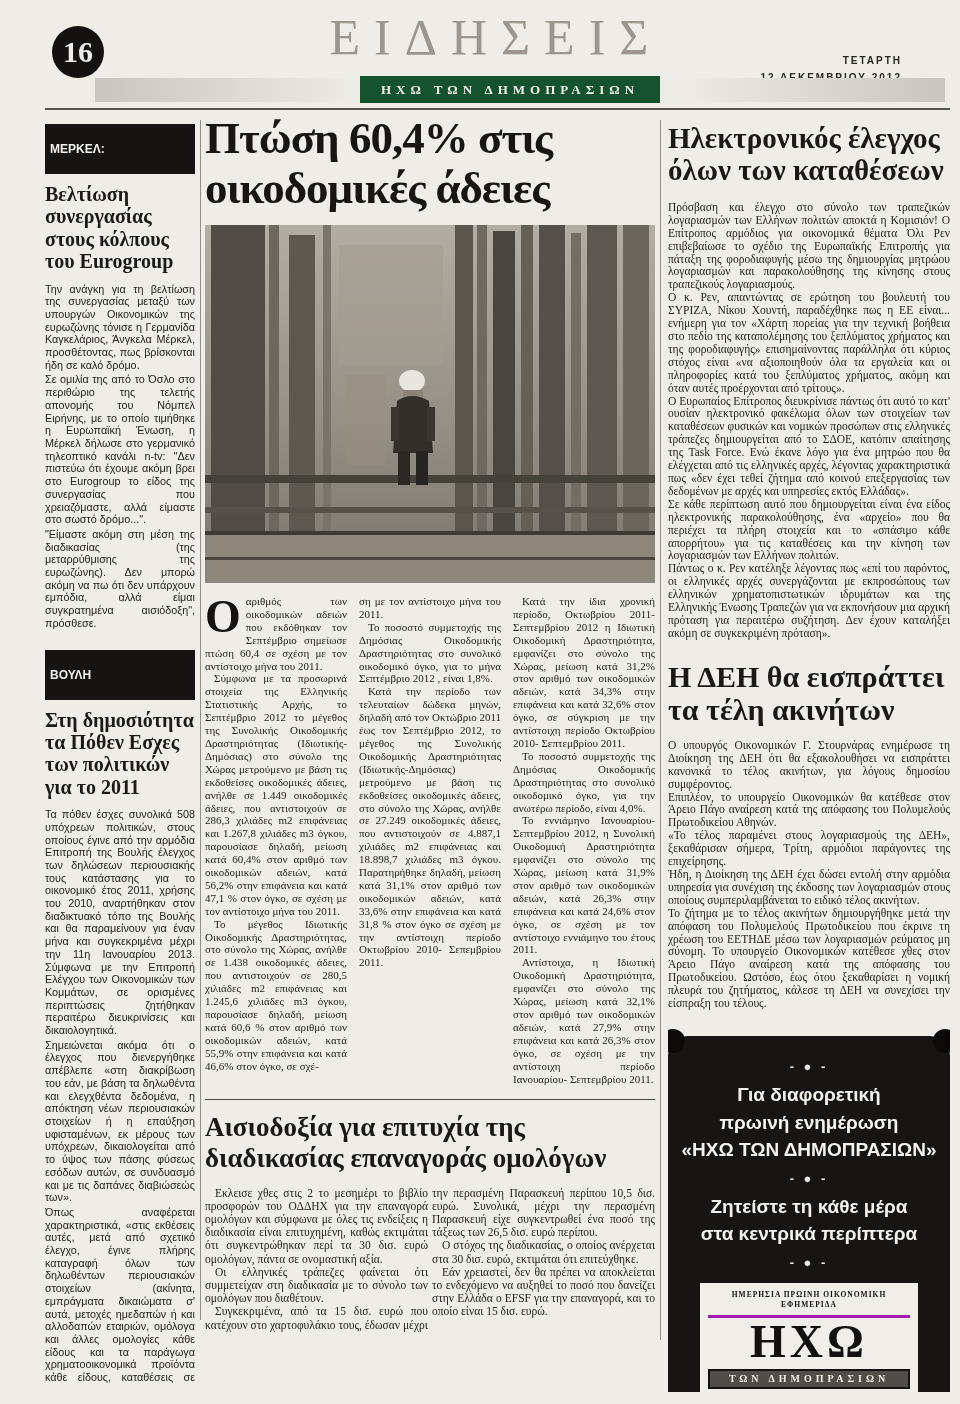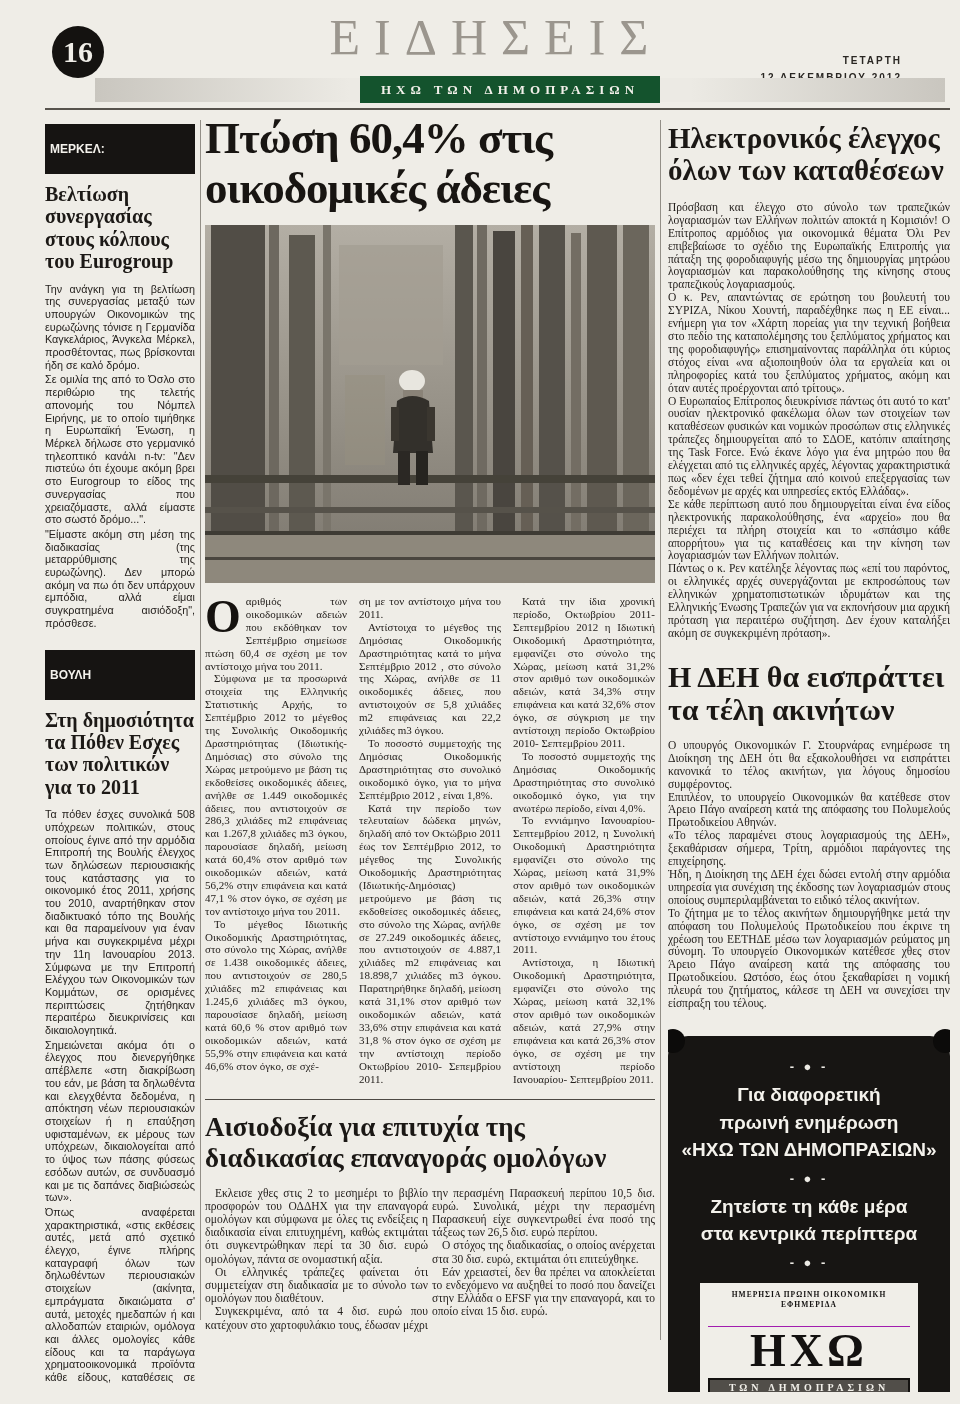--- a/index.html
+++ b/index.html
@@ -51,22 +51,22 @@
   .rightbody p{font:400 11.5px/12.9px "Liberation Serif",serif;text-align:justify;margin:0;}
   
   .adbox{position:relative;margin-top:26px;background:#171513;border-radius:20px;
          padding:16px 10px 20px;color:#f4f2ec;text-align:center;}
   .adbox .corner{position:absolute;width:24px;height:24px;border-radius:50%;background:#0c0b0a;}
   .corner.tl{left:-7px;top:-7px;} .corner.tr{right:-7px;top:-7px;}
   .ad-sep{font:700 13px/1 "Liberation Sans",sans-serif;letter-spacing:3px;margin:8px 0;color:#eceae4;}
   .ad-line{font:700 19px/1.45 "Liberation Sans",sans-serif;}
   .ad-title{font:700 19px/1.45 "Liberation Sans",sans-serif;}
   .ad-logo{background:#f0eee8;color:#131110;margin:14px 22px 0;padding:7px 8px 10px;}
-  .ad-logo-top{font:700 7.5px/1.4 "Liberation Serif",serif;letter-spacing:1px;border-bottom:1px solid #a21caf;
-               padding-bottom:15px;}
+  .ad-logo-top{font:700 7.5px/1.4 "Liberation Serif",serif;letter-spacing:1px;border-bottom:3px solid #a21caf;
+               padding-bottom:4px;}
   .ad-logo-main{font:700 46px/1.05 "Liberation Serif",serif;letter-spacing:4px;}
   .ad-logo-sub{border:2px solid #141210;background:#514e49;color:#f2f0ea;
                font:700 10px/1.6 "Liberation Serif",serif;letter-spacing:4px;margin-top:3px;}
 </style>
 </head>
 <body>
 
 <div class="page">
 
   <div class="pagenum">
@@ -148,40 +148,39 @@
     </svg>
 
     <div class="mainrow serifbody">
       <div class="col">
         <p class="noind"><span class="dropcap">Ο</span><span>αριθμός των οικοδομικών αδειών που εκδόθηκαν τον Σεπτέμβριο σημείωσε πτώση 60,4 σε σχέση με τον αντίστοιχο μήνα του 2011.</span></p>
         <p>Σύμφωνα με τα προσωρινά στοιχεία της Ελληνικής Στατιστικής Αρχής, το Σεπτέμβριο 2012 το μέγεθος της Συνολικής Οικοδομικής Δραστηριότητας (Ιδιωτικής-Δημόσιας) στο σύνολο της Χώρας μετρούμενο με βάση τις εκδοθείσες οικοδομικές άδειες, ανήλθε σε 1.449 οικοδομικές άδειες, που αντιστοιχούν σε 286,3 χιλιάδες m2 επιφάνειας και 1.267,8 χιλιάδες m3 όγκου, παρουσίασε δηλαδή, μείωση κατά 60,4% στον αριθμό των οικοδομικών αδειών, κατά 56,2% στην επιφάνεια και κατά 47,1 % στον όγκο, σε σχέση με τον αντίστοιχο μήνα του 2011.</p>
         <p>Το μέγεθος Ιδιωτικής Οικοδομικής Δραστηριότητας, στο σύνολο της Χώρας, ανήλθε σε 1.438 οικοδομικές άδειες, που αντιστοιχούν σε 280,5 χιλιάδες m2 επιφάνειας και 1.245,6 χιλιάδες m3 όγκου, παρουσίασε δηλαδή, μείωση κατά 60,6 % στον αριθμό των οικοδομικών αδειών, κατά 55,9% στην επιφάνεια και κατά 46,6% στον όγκο, σε σχέ-</p>
       </div>
       <div class="col">
         <p class="noind">ση με τον αντίστοιχο μήνα του 2011.</p>
-        <p>Αντίστοιχα το μέγεθος της Δημόσιας Οικοδομικής Δραστηριότητας κατά το μήνα Σεπτέμβριο 2012 , στο σύνολο της Χώρας, ανήλθε σε 11 οικοδομικές άδειες, που αντιστοιχούν σε 5,8 χιλιάδες m2 επιφάνειας και 22,2 χιλιάδες m3 όγκου.</p>
         <p>Το ποσοστό συμμετοχής της Δημόσιας Οικοδομικής Δραστηριότητας στο συνολικό οικοδομικό όγκο, για το μήνα Σεπτέμβριο 2012 , είναι 1,8%.</p>
         <p>Κατά την περίοδο των τελευταίων δώδεκα μηνών, δηλαδή από τον Οκτώβριο 2011 έως τον Σεπτέμβριο 2012, το μέγεθος της Συνολικής Οικοδομικής Δραστηριότητας (Ιδιωτικής-Δημόσιας) μετρούμενο με βάση τις εκδοθείσες οικοδομικές άδειες, στο σύνολο της Χώρας, ανήλθε σε 27.249 οικοδομικές άδειες, που αντιστοιχούν σε 4.887,1 χιλιάδες m2 επιφάνειας και 18.898,7 χιλιάδες m3 όγκου. Παρατηρήθηκε δηλαδή, μείωση κατά 31,1% στον αριθμό των οικοδομικών αδειών, κατά 33,6% στην επιφάνεια και κατά 31,8 % στον όγκο σε σχέση με την αντίστοιχη περίοδο Οκτωβρίου 2010- Σεπεμβρίου 2011.</p>
       </div>
       <div class="col">
         <p>Κατά την ίδια χρονική περίοδο, Οκτωβρίου 2011- Σεπτεμβρίου 2012 η Ιδιωτική Οικοδομική Δραστηριότητα, εμφανίζει στο σύνολο της Χώρας, μείωση κατά 31,2% στον αριθμό των οικοδομικών αδειών, κατά 34,3% στην επιφάνεια και κατά 32,6% στον όγκο, σε σύγκριση με την αντίστοιχη περίοδο Οκτωβρίου 2010- Σεπτεμβρίου 2011.</p>
         <p>Το ποσοστό συμμετοχής της Δημόσιας Οικοδομικής Δραστηριότητας στο συνολικό οικοδομικό όγκο, για την ανωτέρω περίοδο, είναι 4,0%.</p>
         <p>Το εννιάμηνο Ιανουαρίου- Σεπτεμβρίου 2012, η Συνολική Οικοδομική Δραστηριότητα εμφανίζει στο σύνολο της Χώρας, μείωση κατά 31,9% στον αριθμό των οικοδομικών αδειών, κατά 26,3% στην επιφάνεια και κατά 24,6% στον όγκο, σε σχέση με τον αντίστοιχο εννιάμηνο του έτους 2011.</p>
         <p>Αντίστοιχα, η Ιδιωτική Οικοδομική Δραστηριότητα, εμφανίζει στο σύνολο της Χώρας, μείωση κατά 32,1% στον αριθμό των οικοδομικών αδειών, κατά 27,9% στην επιφάνεια και κατά 26,3% στον όγκο, σε σχέση με την αντίστοιχη περίοδο Ιανουαρίου- Σεπτεμβρίου 2011.</p>
       </div>
     </div>
 
     <hr class="midrule">
 
     <h2 class="bottom-heading">Αισιοδοξία για επιτυχία της διαδικασίας επαναγοράς ομολόγων</h2>
     <div class="bottomrow">
       <div class="col">
         <p>Εκλεισε χθες στις 2 το μεσημέρι το βιβλίο προσφορών του ΟΔΔΗΧ για την επαναγορά ομολόγων και σύμφωνα με όλες τις ενδείξεις η διαδικασία είναι επιτυχημένη, καθώς εκτιμάται ότι συγκεντρώθηκαν περί τα 30 δισ. ευρώ ομολόγων, πάντα σε ονομαστική αξία.</p>
         <p>Οι ελληνικές τράπεζες φαίνεται ότι συμμετείχαν στη διαδικασία με το σύνολο των ομολόγων που διαθέτουν.</p>
-        <p>Συγκεκριμένα, από τα 4 δισ. ευρώ που κατέχουν στο χαρτοφυλάκιο τους, έδωσαν μέχρι</p>
+        <p>Συγκεκριμένα, από τα 15 δισ. ευρώ που κατέχουν στο χαρτοφυλάκιο τους, έδωσαν μέχρι</p>
       </div>
       <div class="col">
         <p class="noind">την περασμένη Παρασκευή περίπου 10,5 δισ. ευρώ. Συνολικά, μέχρι την περασμένη Παρασκευή είχε συγκεντρωθεί ένα ποσό της τάξεως των 26,5 δισ. ευρώ περίπου.</p>
         <p>Ο στόχος της διαδικασίας, ο οποίος ανέρχεται στα 30 δισ. ευρώ, εκτιμάται ότι επιτεύχθηκε.</p>
         <p>Εάν χρειαστεί, δεν θα πρέπει να αποκλείεται το ενδεχόμενο να αυξηθεί το ποσό που δανείζει στην Ελλάδα ο EFSF για την επαναγορά, και το οποίο είναι 15 δισ. ευρώ.</p>
       </div>
     </div>
   </div>
 
   <div class="rightcol">

